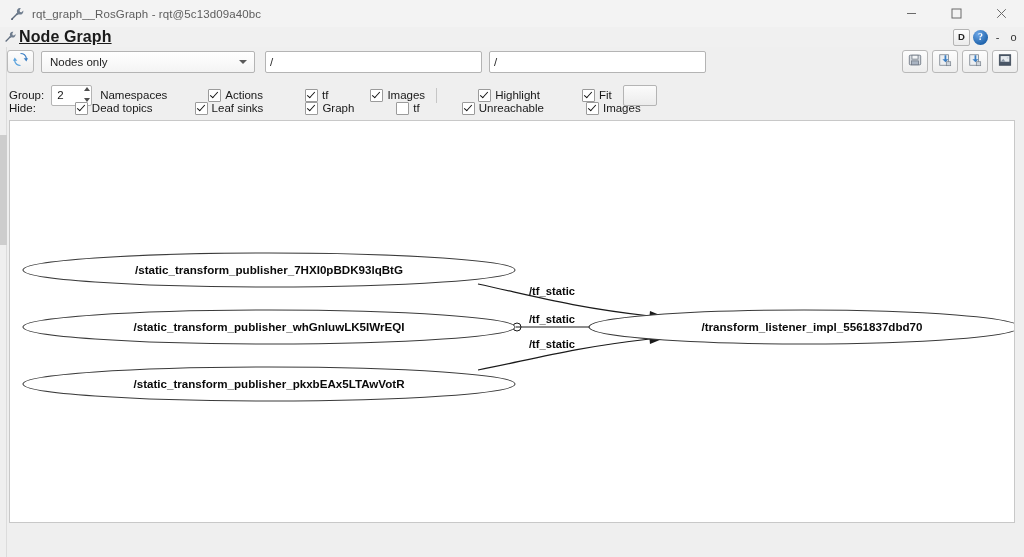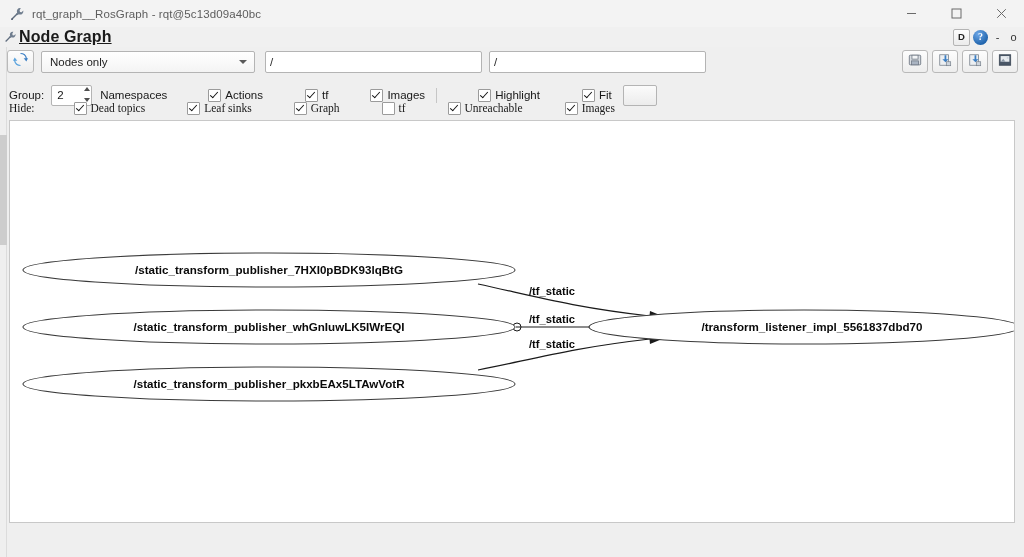--- a/index.html
+++ b/index.html
@@ -214,21 +214,20 @@
     display: flex;
     align-items: center;
     margin-top: 10px;
   }
   .tb-row3 {
     position: absolute;
     left: 0; top: 52px;
     height: 18px;
     display: flex;
     align-items: center;
-    font-family: Liberation Serif, serif;
   }
   .tb-lead {
     font-size: 11.5px;
     color: #181818;
     margin-left: 9px;
     margin-right: 7px;
     white-space: nowrap;
   }
   .spin {
     width: 39px; height: 19px;

